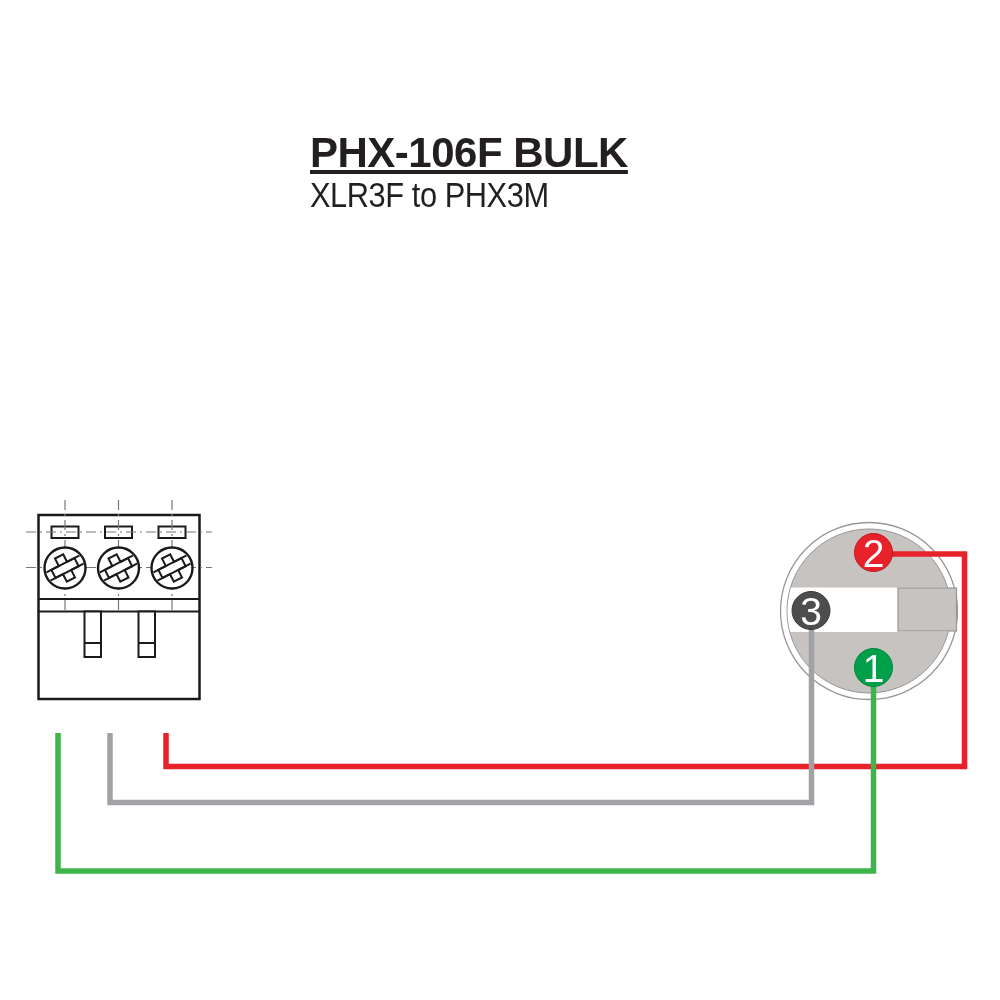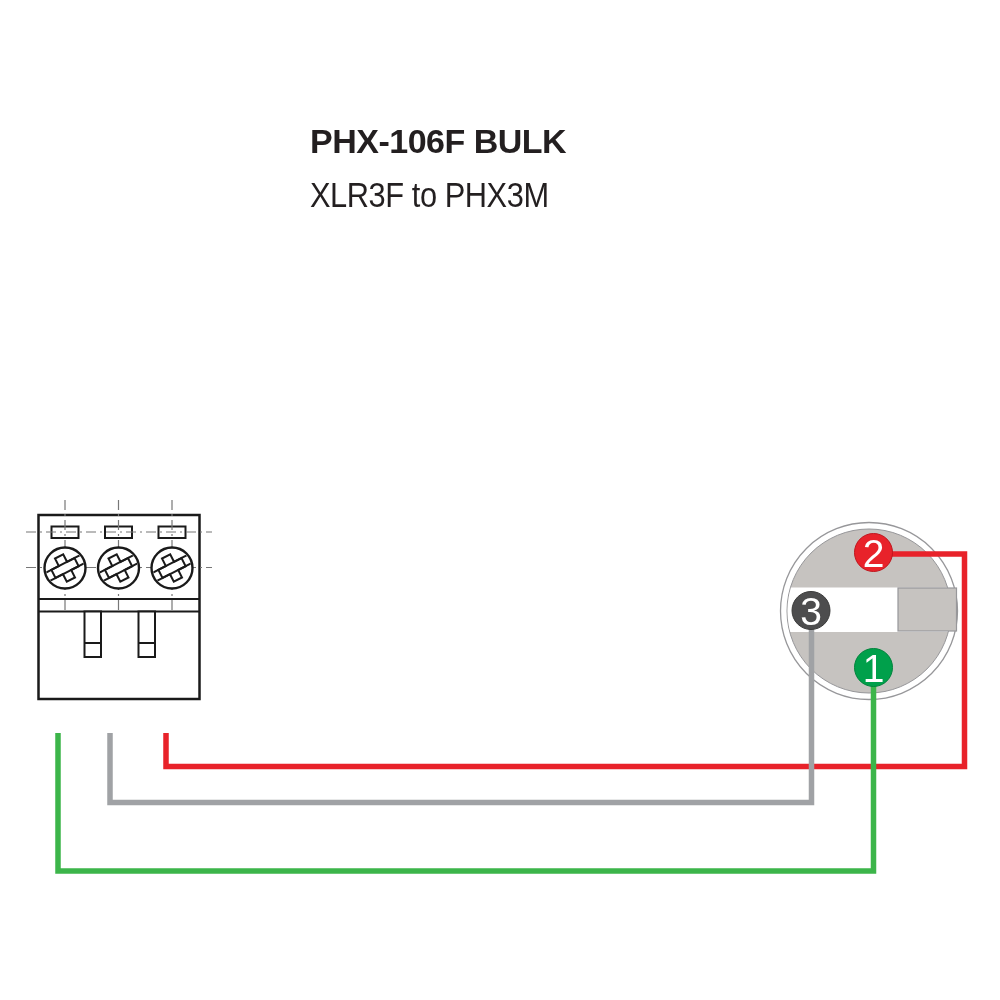--- a/index.html
+++ b/index.html
@@ -1,19 +1,19 @@
 <!DOCTYPE html>
 <html><head>
 <meta charset="utf-8">
 <style>
   html,body{margin:0;padding:0;background:#fff;}
   .canvas{position:relative;width:1000px;height:1000px;background:#ffffff;overflow:hidden;
           font-family:"Liberation Sans",sans-serif;color:#231f20;}
-  .title{position:absolute;left:310px;top:124px;font-size:34px;font-weight:700;
-         letter-spacing:-0.5px;line-height:1;white-space:nowrap;}
+  .title{position:absolute;left:310px;top:132px;font-size:42px;font-weight:700;
+         letter-spacing:-0.5px;line-height:1;white-space:nowrap;text-decoration:underline;}
   .subtitle{position:absolute;left:310px;top:177px;font-size:35px;font-weight:400;
          letter-spacing:-0.5px;line-height:1;white-space:nowrap;
          transform:scaleX(0.88);transform-origin:left top;}
   svg.diagram{position:absolute;left:0;top:0;display:block;}
   .pinnum{font-family:"Liberation Sans",sans-serif;font-size:39px;fill:#ffffff;}
   .lineart{stroke:#1a1a1a;fill:#ffffff;}
 </style>
 </head>
 <body>
 

